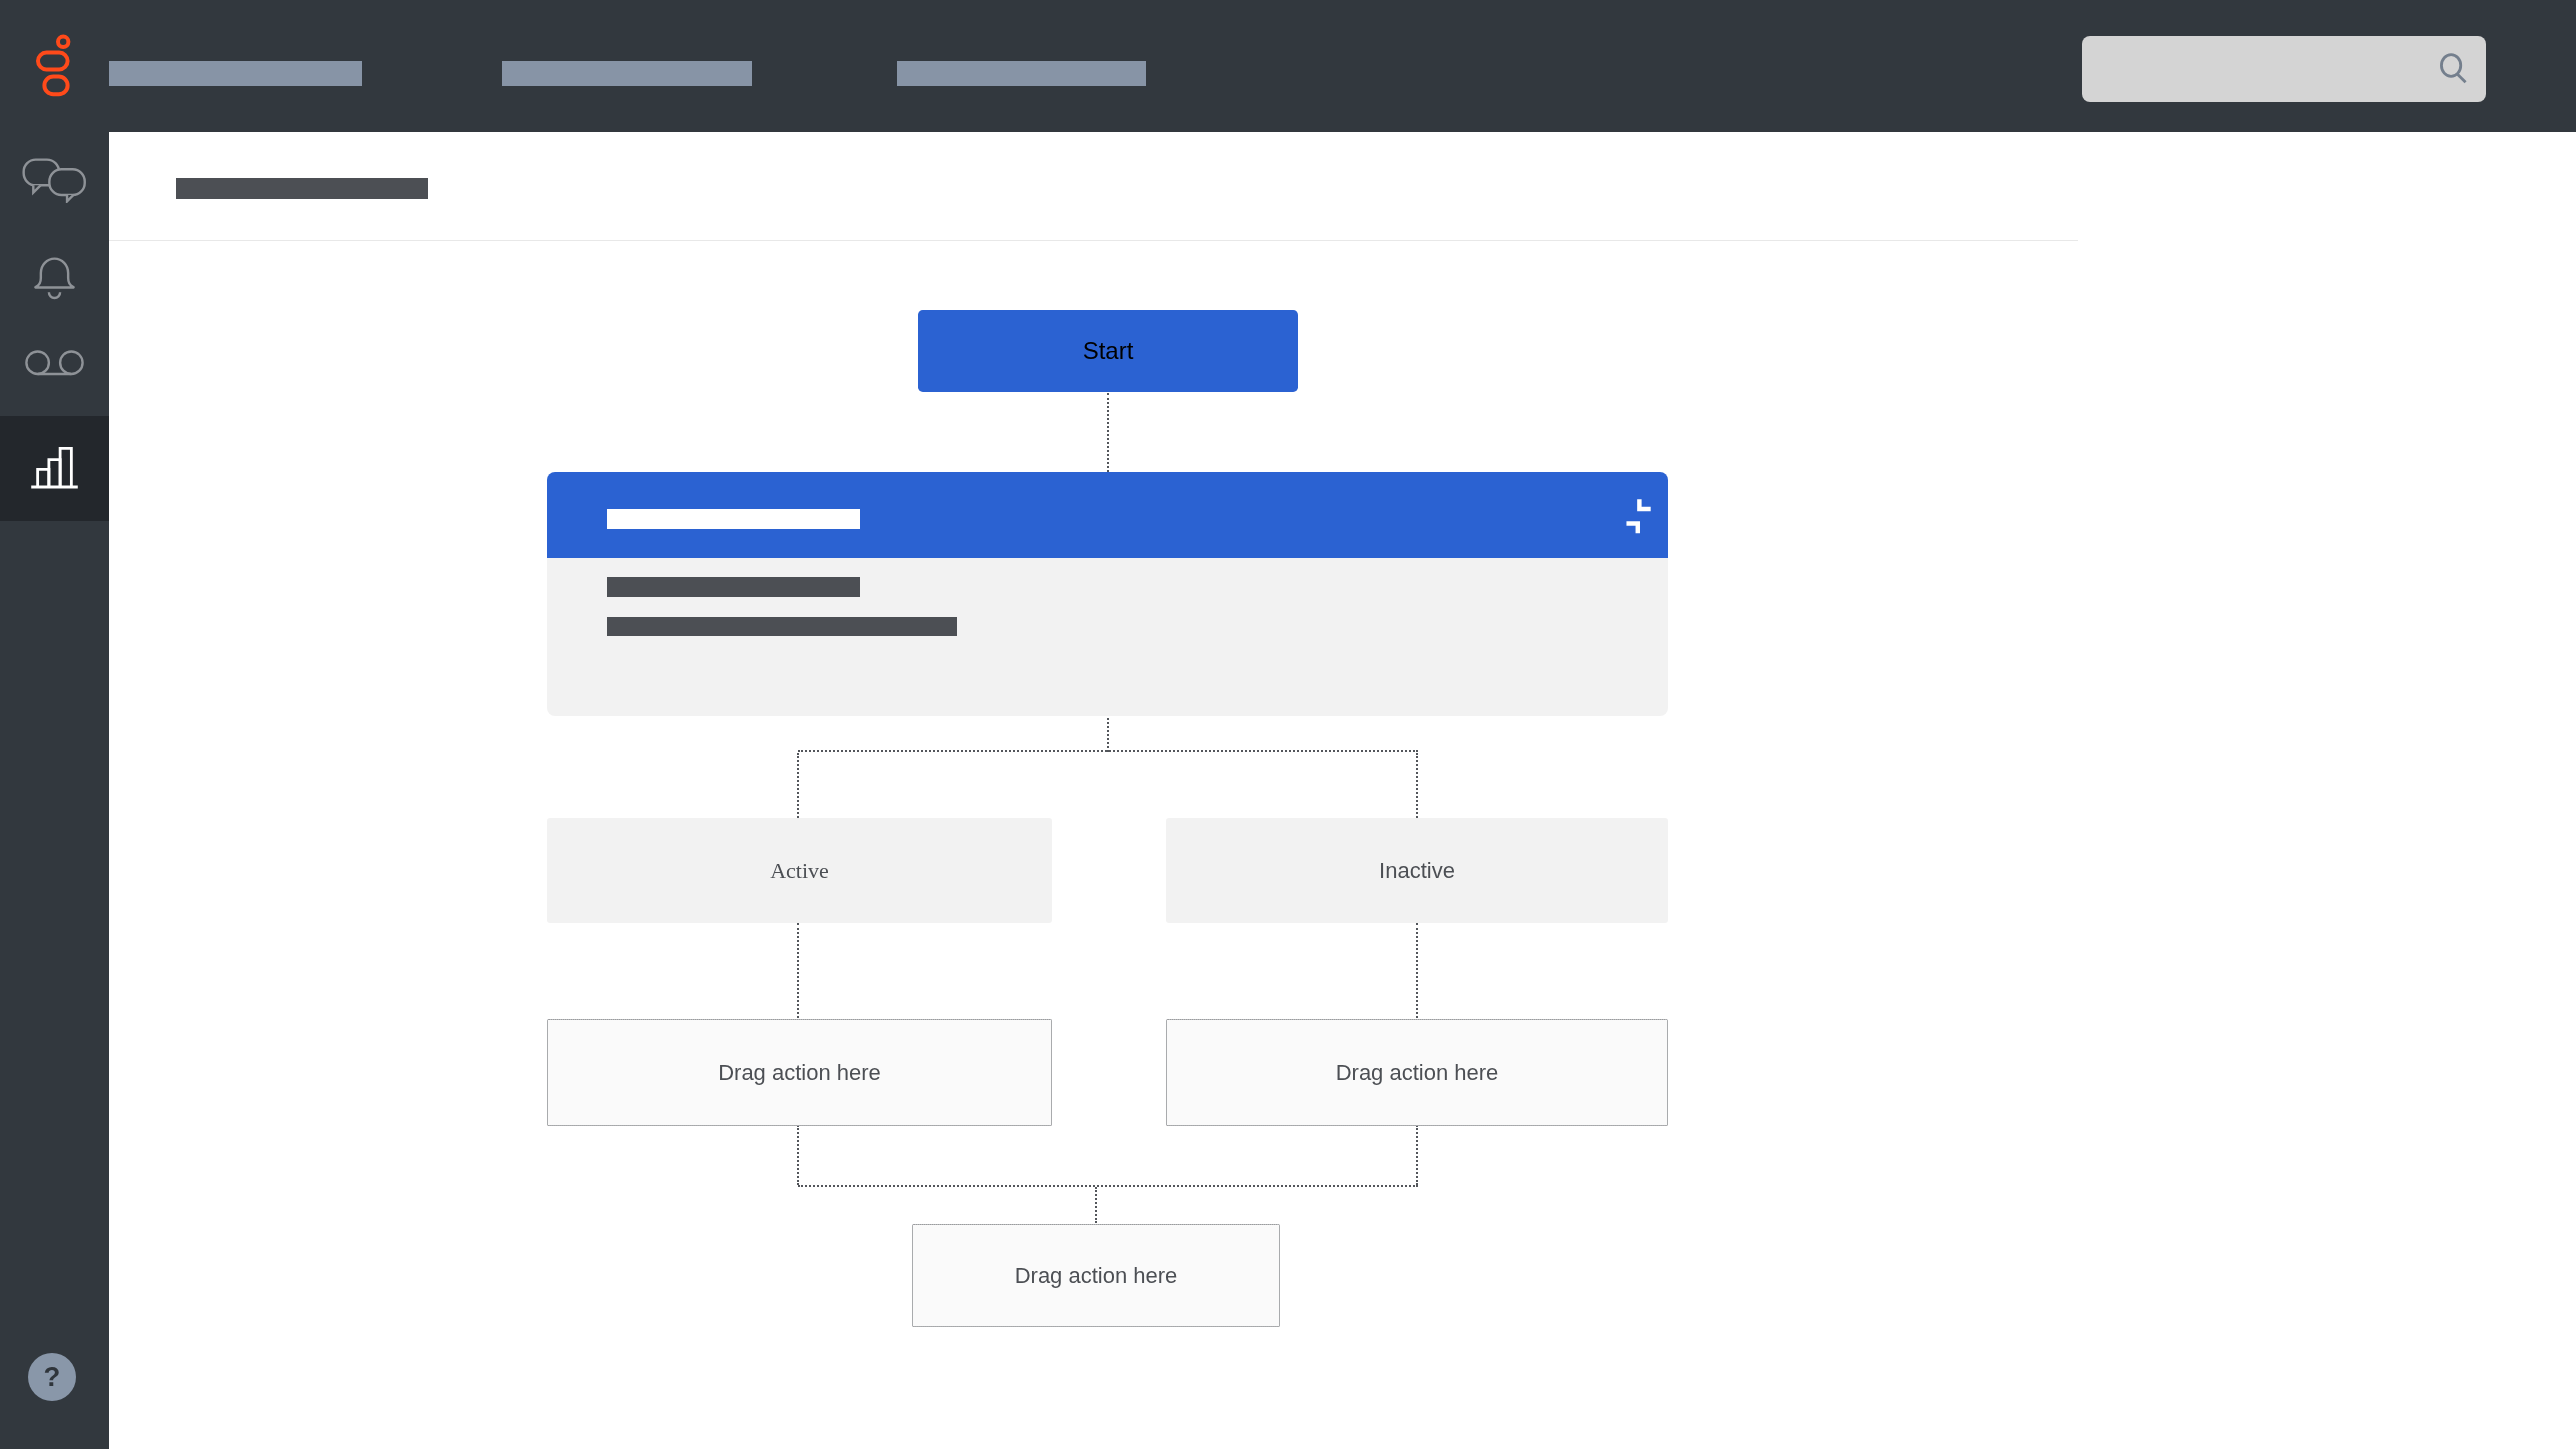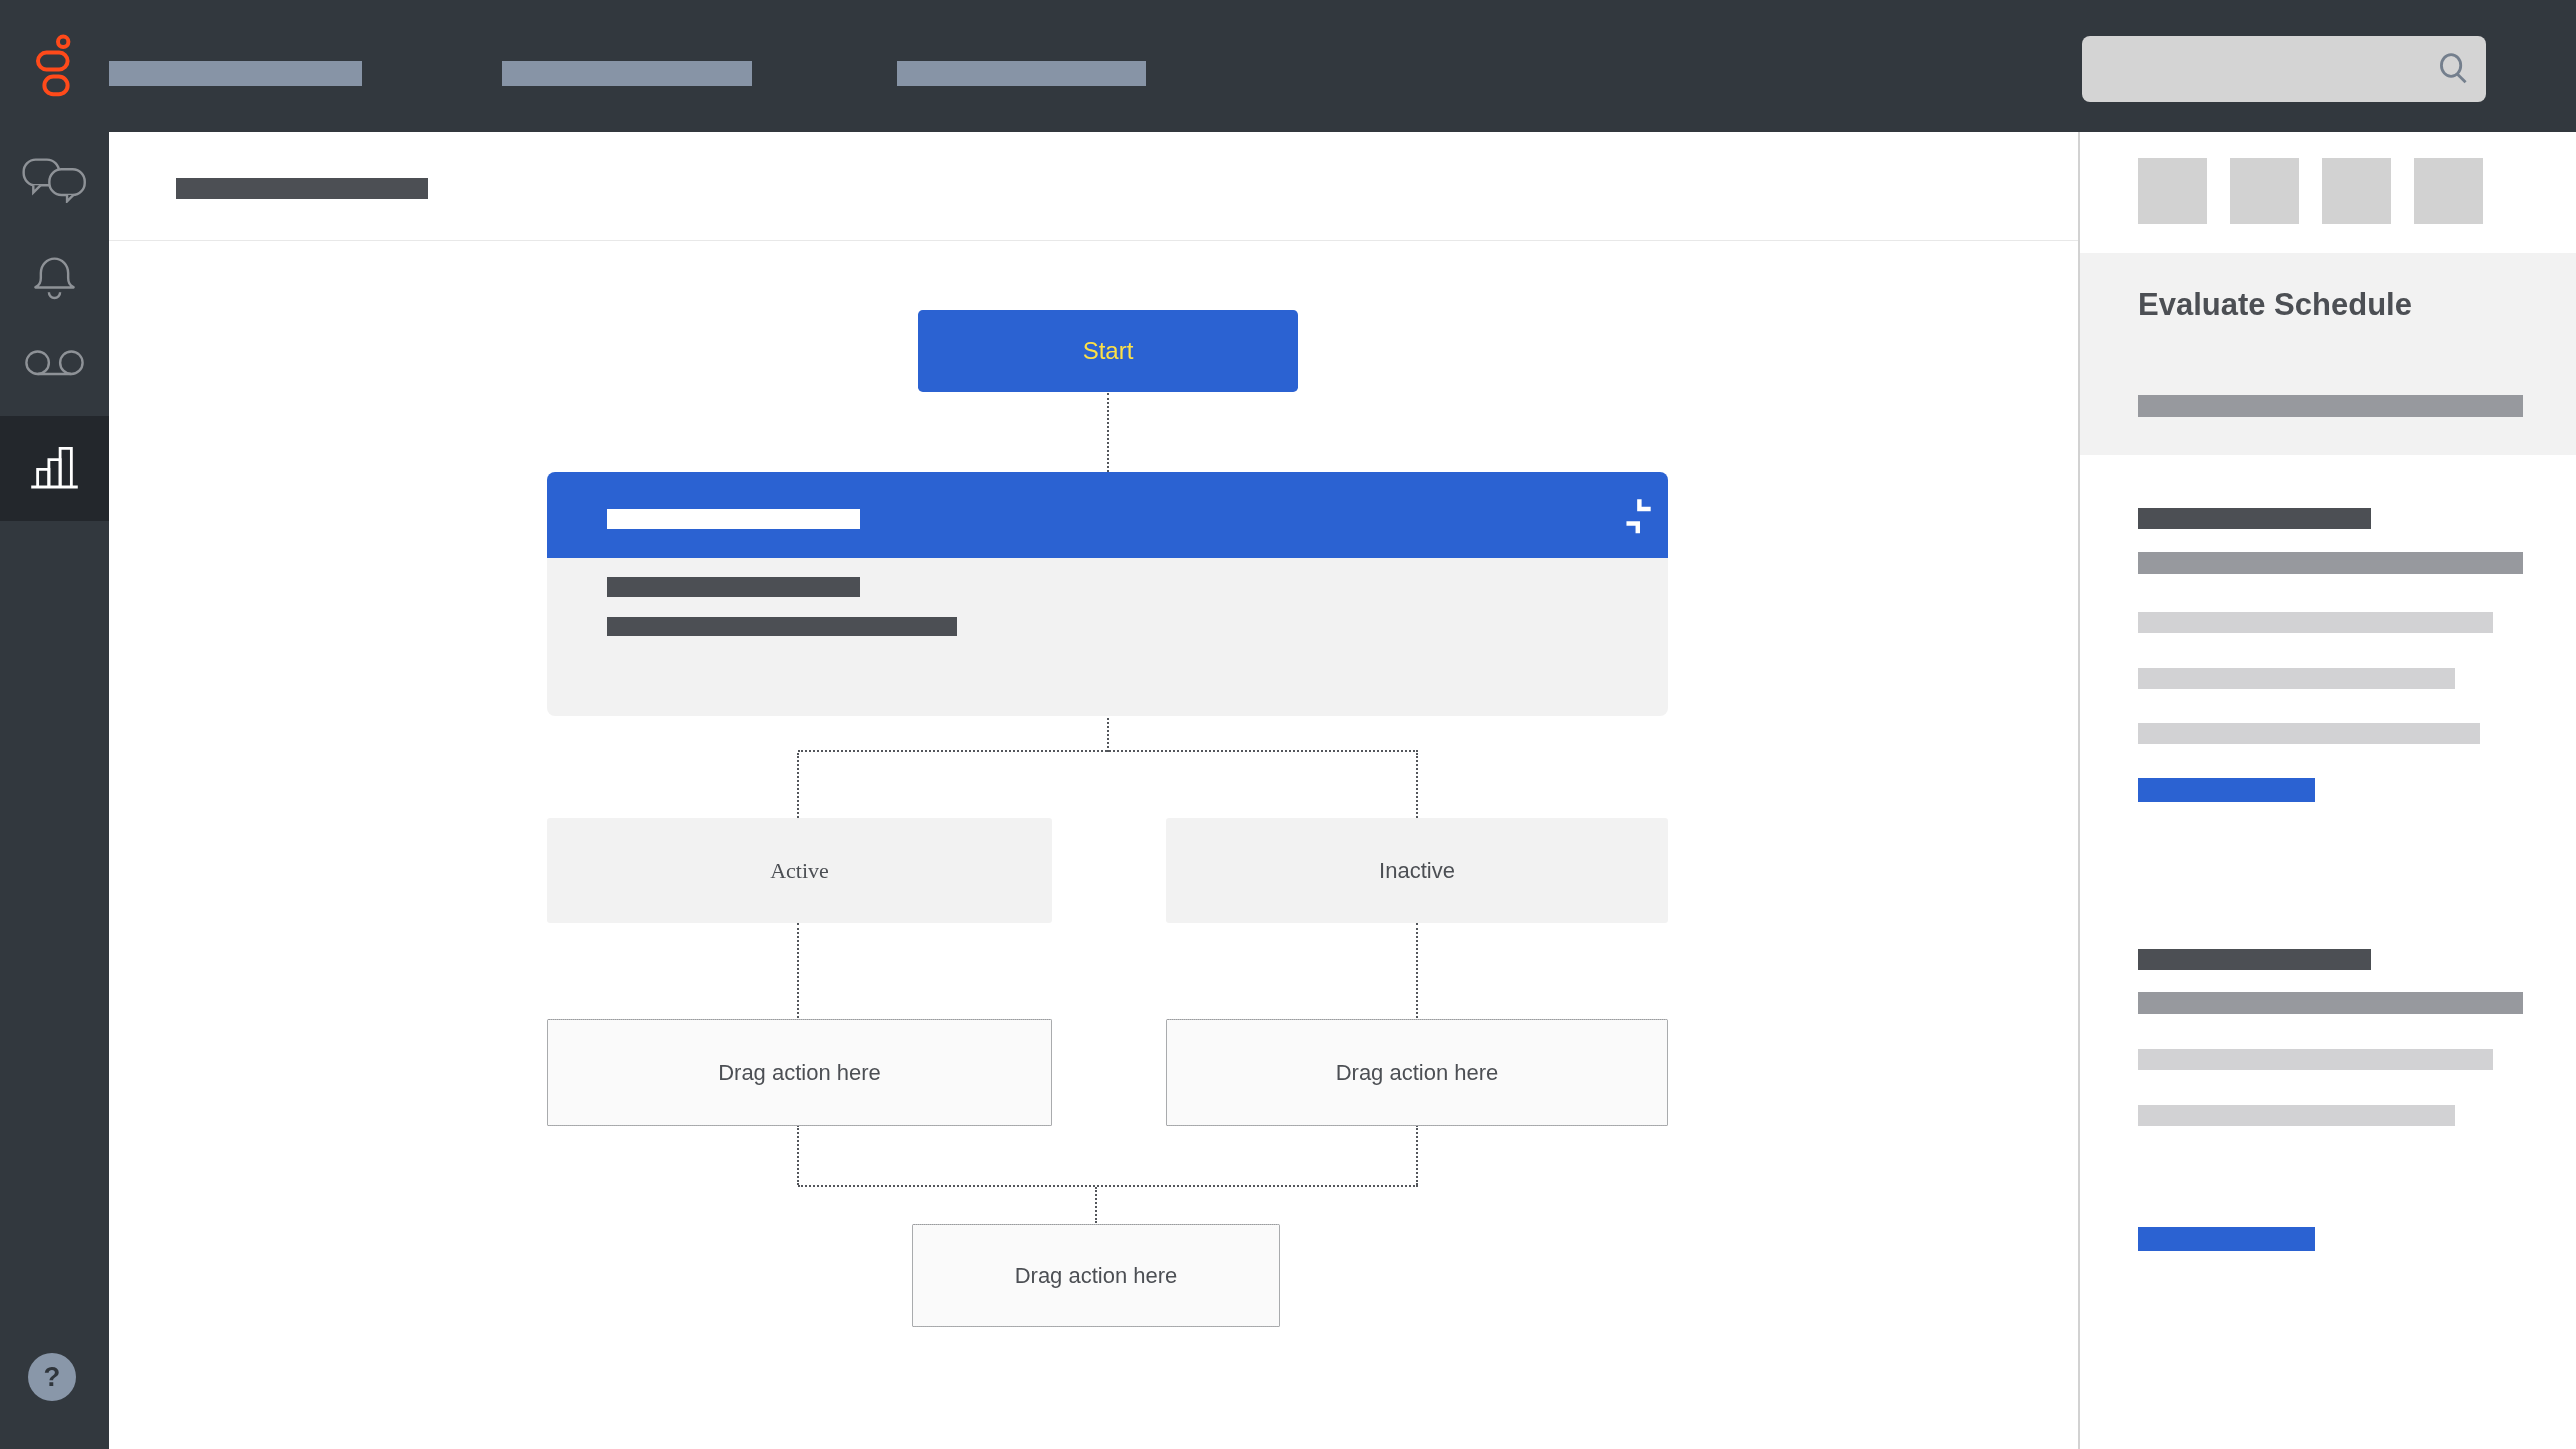--- a/index.html
+++ b/index.html
@@ -51,21 +51,21 @@
   .canvas-header{position:absolute;left:0;top:0;width:1969px;height:109px;background:#fff;border-bottom:1.6px solid var(--divider);}
   .canvas-title-ph{position:absolute;left:67px;top:46px;width:252px;height:21px;background:var(--ph-dark);}
 
   .flow{position:absolute;left:-109px;top:-132px;width:2576px;height:1449px;pointer-events:none;}
   .flow > *{pointer-events:auto;}
 
   .conn-v{position:absolute;width:0;border-left:2.4px dotted var(--line);}
   .conn-h{position:absolute;height:0;border-top:2.4px dotted var(--line);}
 
   .start-node{position:absolute;left:918px;top:310px;width:380px;height:82px;background:var(--blue);border-radius:4.8px;
-    display:flex;align-items:center;justify-content:center;color:#fde047;font-size:24px;cursor:pointer;}
+    display:flex;align-items:center;justify-content:center;color:#000000;font-size:24px;cursor:pointer;}
 
   .eval-node{position:absolute;left:547px;top:472px;width:1121px;height:245px;border-radius:8px;cursor:pointer;}
   .eval-header{position:absolute;left:0;top:0;width:100%;height:86px;background:var(--blue);border-radius:8px 8px 0 0;}
   .eval-title-ph{position:absolute;left:60px;top:37px;width:253px;height:20px;background:#fff;}
   .collapse-btn{position:absolute;left:1076px;top:24px;width:36px;height:42px;cursor:pointer;}
   .eval-body{position:absolute;left:0;top:86px;width:100%;height:158px;background:var(--surface-gray);border-radius:0 0 8px 8px;}
   .eval-line1{position:absolute;left:60px;top:19.4px;width:253px;height:19.4px;background:var(--ph-dark);}
   .eval-line2{position:absolute;left:60px;top:59px;width:350px;height:19.4px;background:var(--ph-dark);}
 
   .branch-box{position:absolute;top:818px;height:105px;background:var(--surface-gray);border-radius:3.2px;
@@ -216,39 +216,15 @@
       </div>
       <div class="drop-zone d2">
         <span>Drag action here</span>
       </div>
       <div class="drop-zone d3">
         <span>Drag action here</span>
       </div>
     </div>
   </main>
 
-  <aside class="panel">
-    <div class="panel-sq q1"></div>
-    <div class="panel-sq q2"></div>
-    <div class="panel-sq q3"></div>
-    <div class="panel-sq q4"></div>
-
-    <div class="panel-head">
-      <h1 class="panel-title">Evaluate Schedule</h1>
-      <div class="panel-head-bar"></div>
-    </div>
-
-    <div class="ph-bar bar-dark" style="top:376px;"></div>
-    <div class="ph-bar bar-med" style="top:420px;"></div>
-    <div class="ph-bar bar-light" style="top:480px;width:355px;"></div>
-    <div class="ph-bar bar-light" style="top:536px;width:317px;"></div>
-    <div class="ph-bar bar-light" style="top:591px;width:342px;"></div>
-    <div class="ph-bar bar-blue" style="top:646px;"></div>
-
-    <div class="ph-bar bar-dark" style="top:817px;"></div>
-    <div class="ph-bar bar-med" style="top:860px;"></div>
-    <div class="ph-bar bar-light" style="top:917px;width:355px;"></div>
-    <div class="ph-bar bar-light" style="top:973px;width:317px;"></div>
-    <div class="ph-bar bar-blue" style="top:1095px;"></div>
-  </aside>
 
 </div>
 
 
 </body></html>

